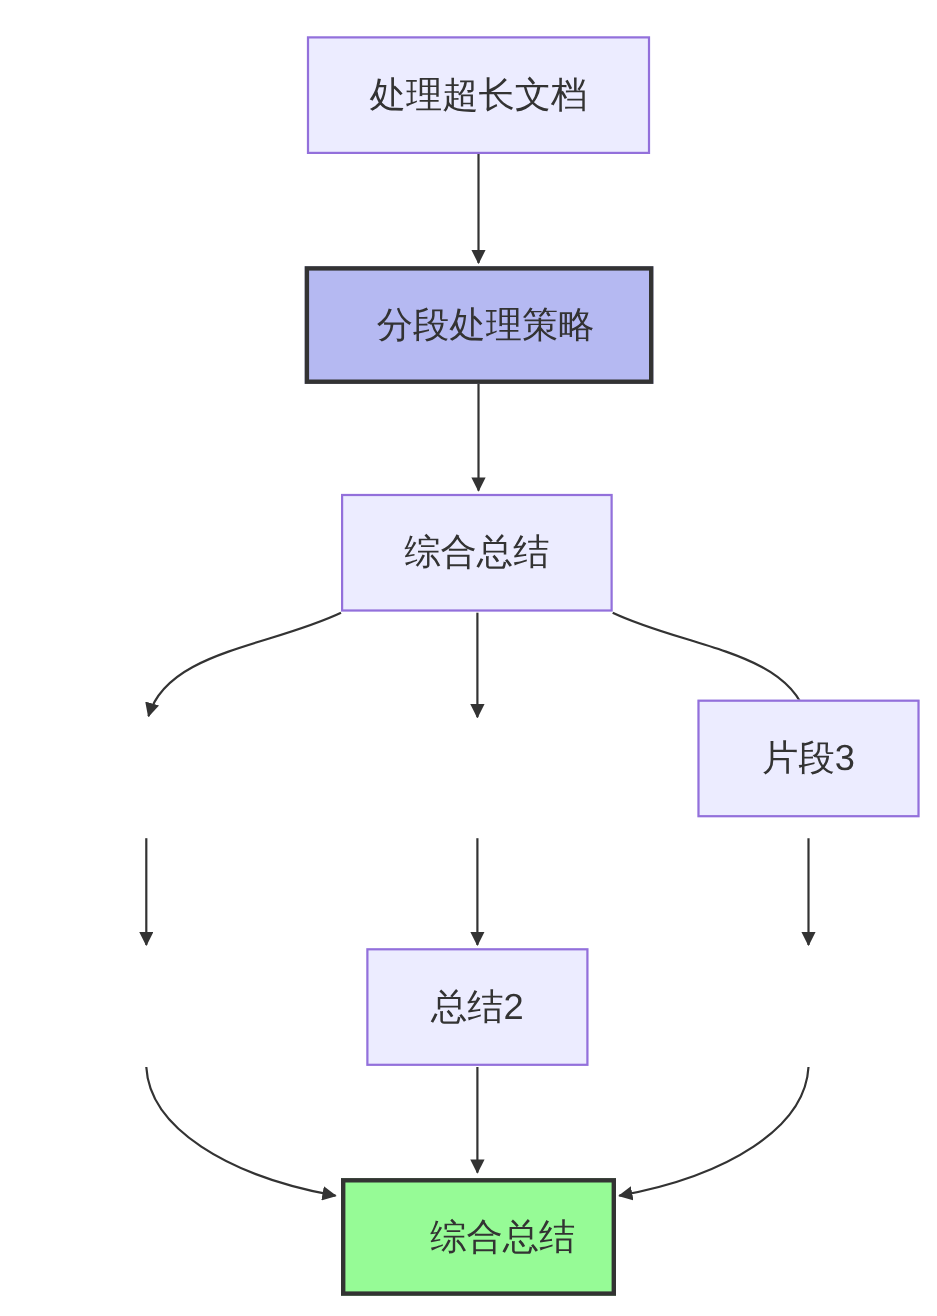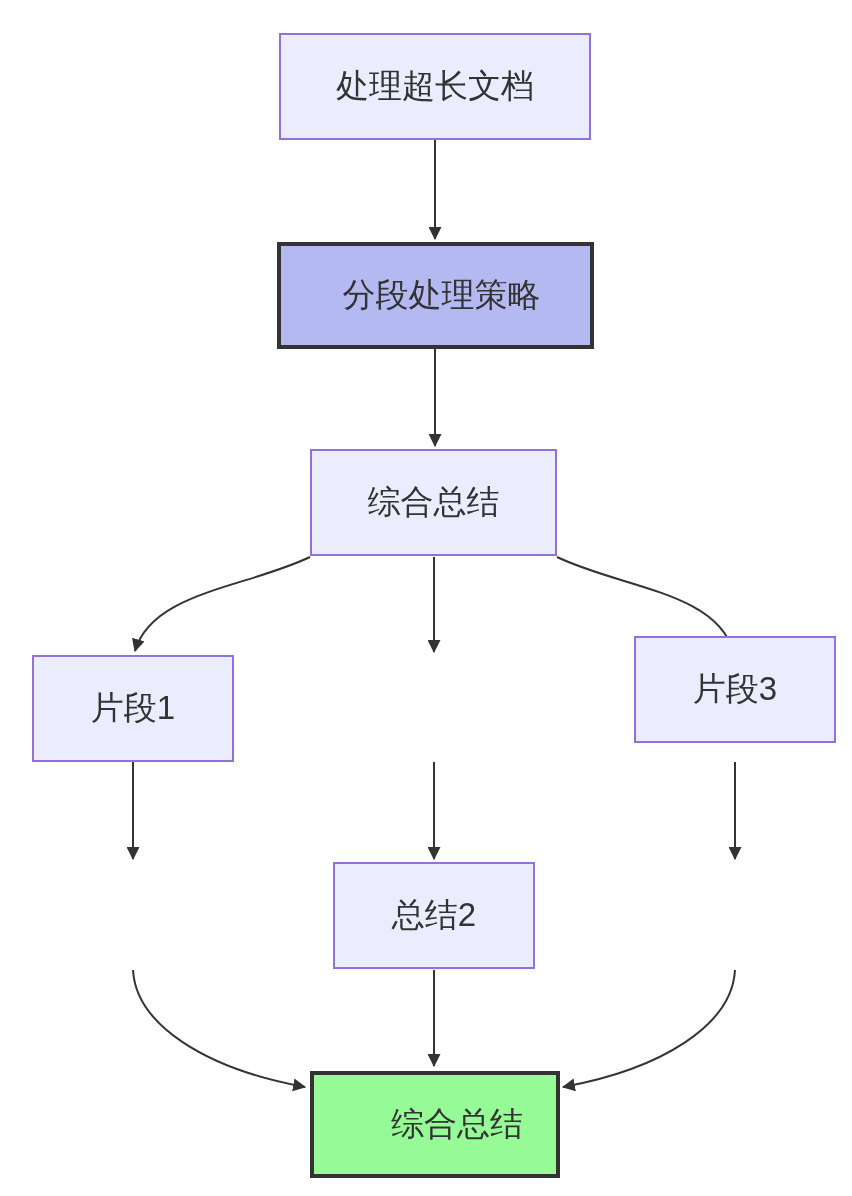--- a/index.html
+++ b/index.html
@@ -79,21 +79,20 @@
     <path class="edge" d="M434,970 L434,1066" marker-end="url(#arrow)"></path>
     <path class="edge" d="M735,970 C732,1025 662,1069 563,1087" marker-end="url(#arrow)"></path>
   </svg>
 
   <div class="node node--default" style="left:279px;top:33px;width:312px;">处理超长文档</div>
 
   <div class="node node--highlight" style="left:277px;top:242px;width:317px;padding-left:12px;">分段处理策略</div>
 
   <div class="node node--default" style="left:310px;top:449px;width:247px;">综合总结</div>
 
-  <div class="node node--default" style="left:32px;top:655px;width:202px;">片段1</div>
 
 
   <div class="node node--default" style="left:634px;top:636px;width:202px;">片段3</div>
 
 
   <div class="node node--default" style="left:333px;top:862px;width:202px;">总结2</div>
 
 
   <div class="node node--success" style="left:310px;top:1071px;width:250px;">综合总结</div>
 

